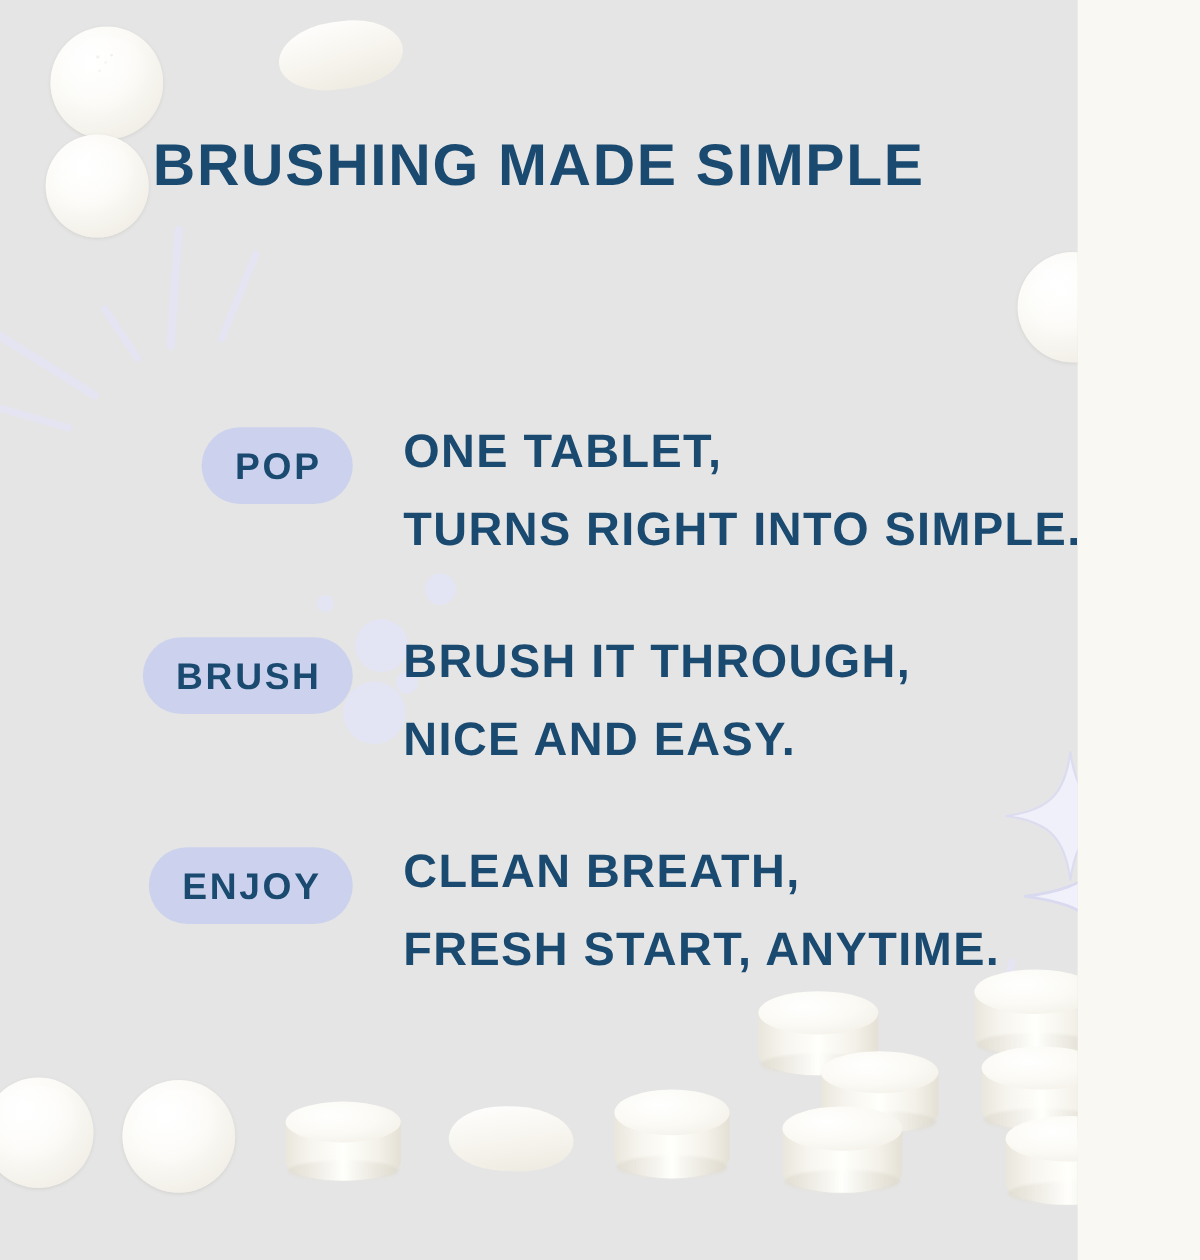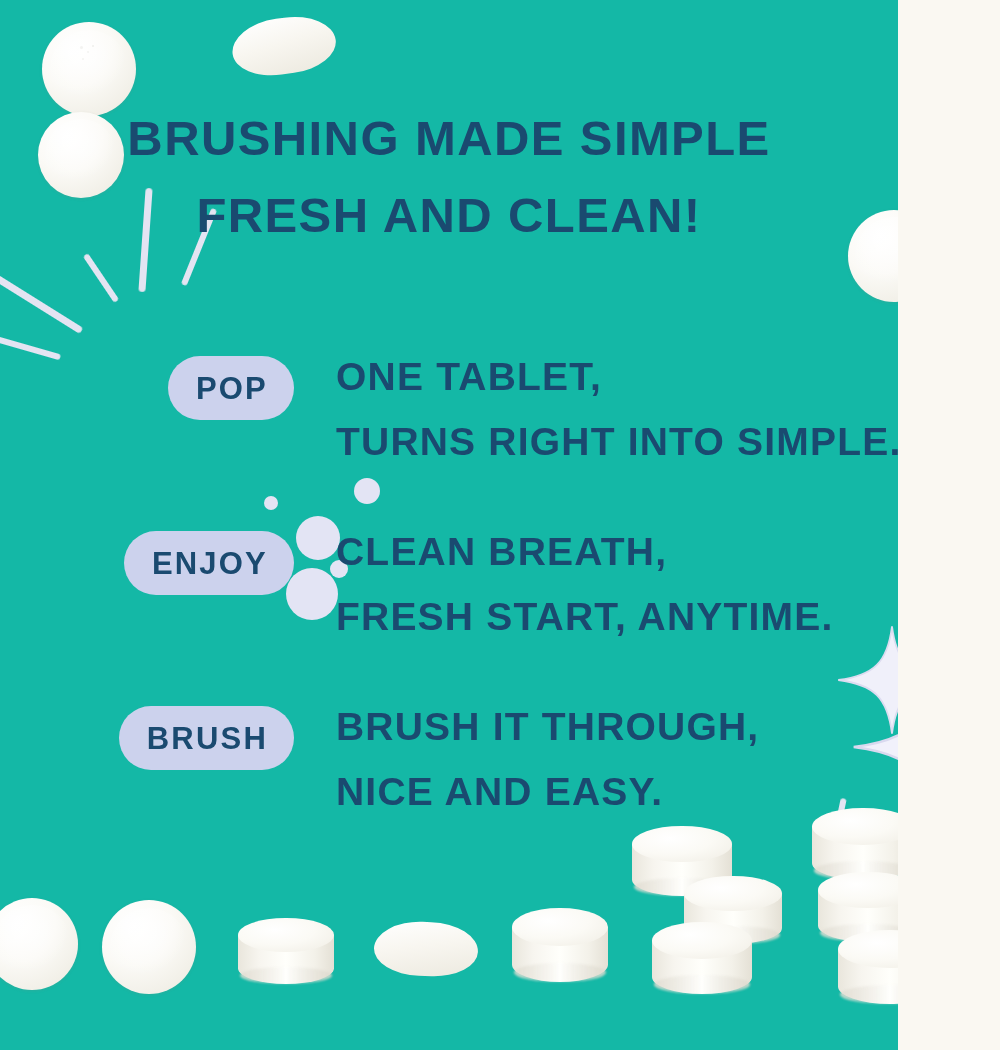--- a/index.html
+++ b/index.html
@@ -8,21 +8,21 @@
     padding: 0;
   }
   body {
     font-family: "Liberation Sans", sans-serif;
     background: #faf8f2;
   }
   #poster {
     position: relative;
     width: 898px;
     height: 1050px;
-    background: #14b8a6;
+    background: #e5e5e5;
     overflow: hidden;
   }
 
   
   .deco { position: absolute; pointer-events: none; }
 
   
   .tab-round {
     position: absolute;
     border-radius: 50%;
@@ -266,50 +266,49 @@
       <span class="body"></span>
         <span class="top"></span>
         <span class="rim"></span>
     </div>
   </div>
 
   <div class="content">
 
     <div class="headline">
       <span class="l1">BRUSHING MADE SIMPLE</span>
-      <span class="l2">FRESH AND CLEAN!</span>
     </div>
 
     <div class="steps">
 
       <div class="step">
         <div class="badge-cell">
           <span class="badge">POP</span>
         </div>
         <div class="step-text">
           <span>ONE TABLET,</span>
           <span>TURNS RIGHT INTO SIMPLE.</span>
         </div>
       </div>
 
       <div class="step">
         <div class="badge-cell">
+          <span class="badge">BRUSH</span>
+        </div>
+        <div class="step-text">
+          <span>BRUSH IT THROUGH,</span>
+          <span>NICE AND EASY.</span>
+        </div>
+      </div>
+
+      <div class="step">
+        <div class="badge-cell">
           <span class="badge">ENJOY</span>
         </div>
         <div class="step-text">
           <span>CLEAN BREATH,</span>
           <span>FRESH START, ANYTIME.</span>
         </div>
       </div>
 
-      <div class="step">
-        <div class="badge-cell">
-          <span class="badge">BRUSH</span>
-        </div>
-        <div class="step-text">
-          <span>BRUSH IT THROUGH,</span>
-          <span>NICE AND EASY.</span>
-        </div>
-      </div>
-
     </div>
   </div>
 </div>
 
 </body></html>

